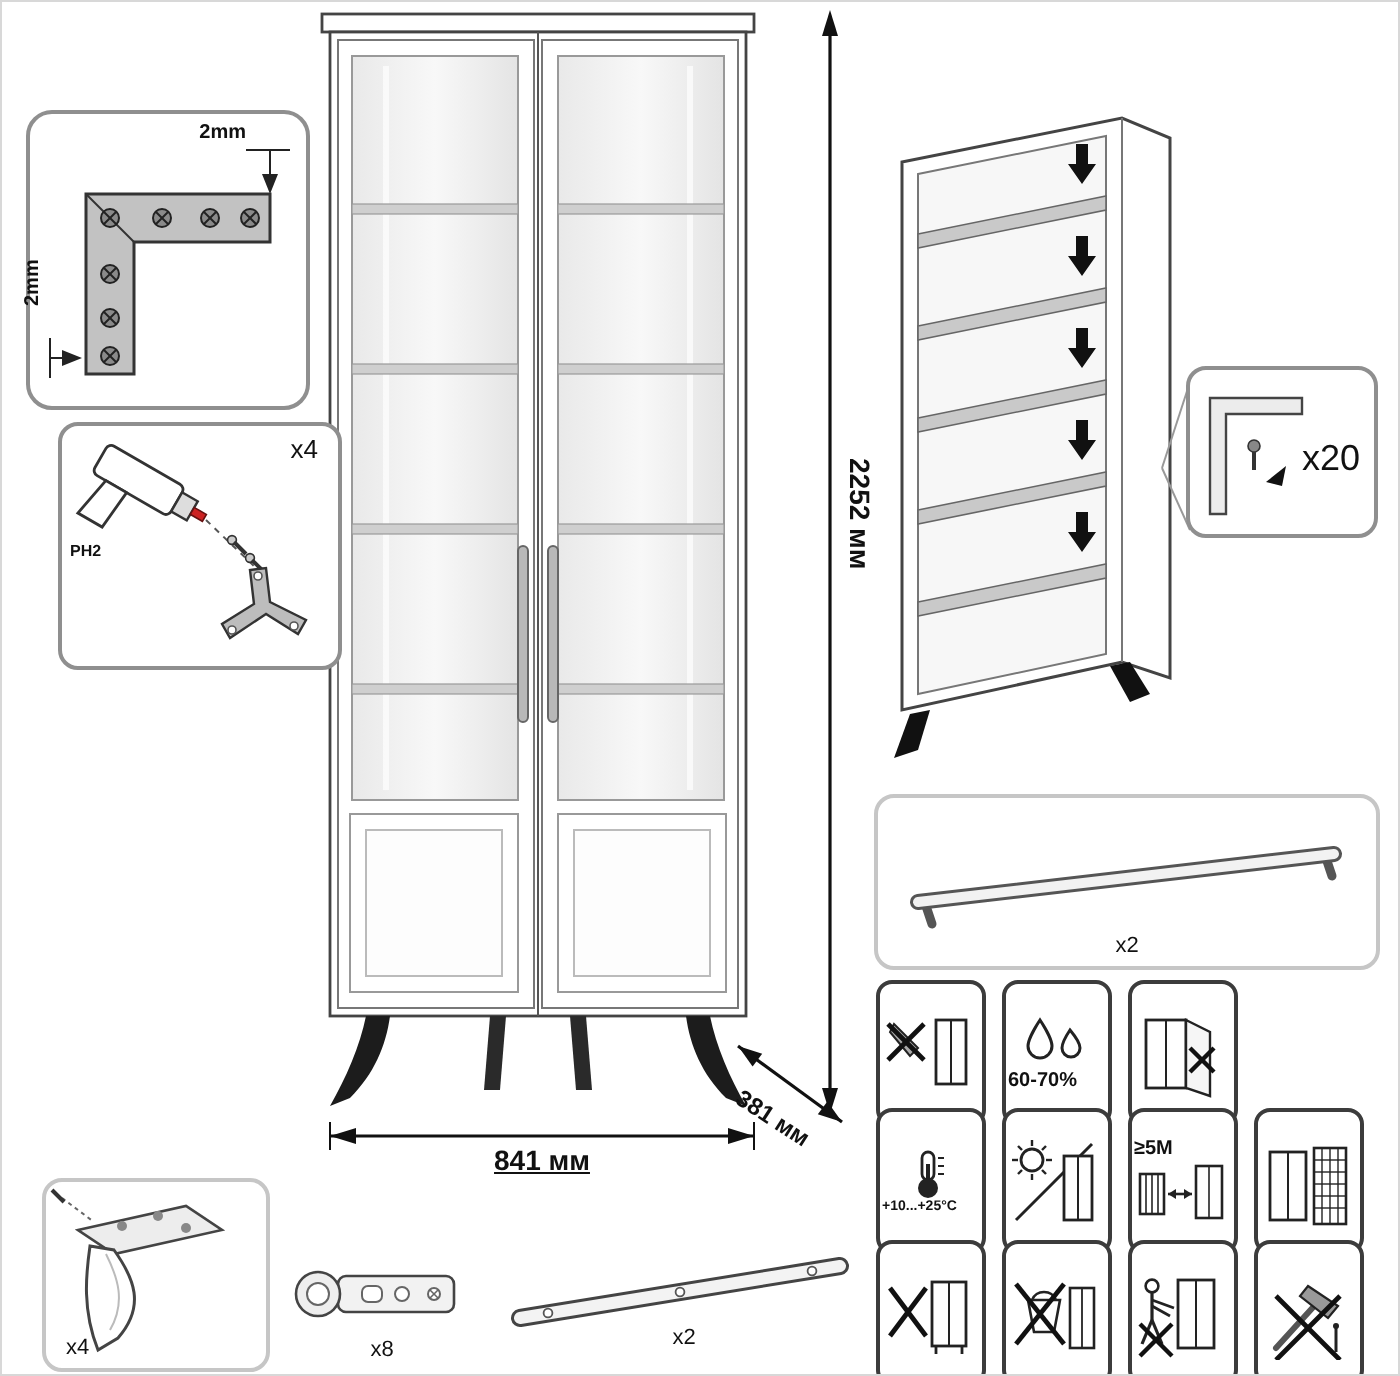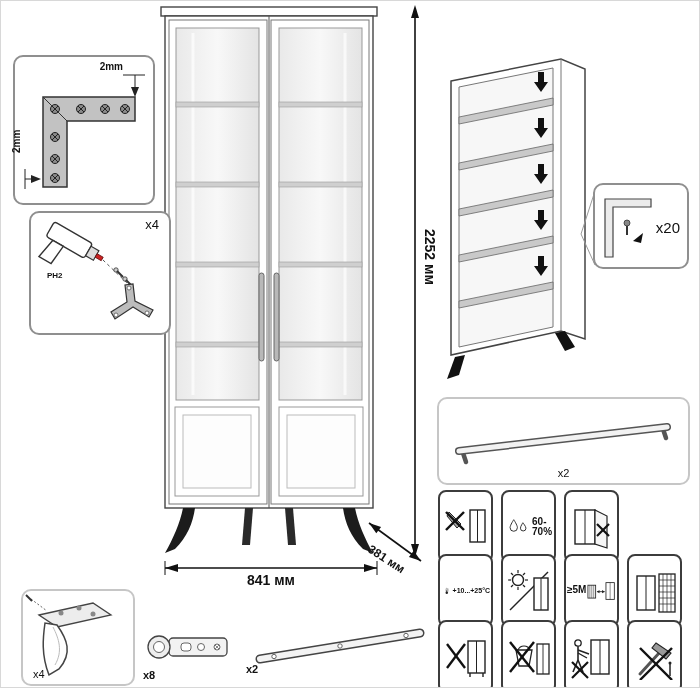--- a/index.html
+++ b/index.html
@@ -6,25 +6,25 @@
   .sheet{position:relative;width:700px;height:688px;background:#fff;border:1px solid #d8d8d8;
          box-sizing:border-box;font-family:"Liberation Sans","DejaVu Sans",sans-serif;color:#111;
          overflow:hidden;}
   .abs{position:absolute;}
   .box{position:absolute;border:2px solid #8f8f8f;border-radius:10px;background:#fff;box-sizing:border-box;}
   .lightbox{position:absolute;border:2px solid #c6c6c6;border-radius:10px;background:#fff;box-sizing:border-box;}
   .lbl{position:absolute;white-space:nowrap;}
   .dimlbl{font-weight:bold;font-size:14px;}
   .rot90{transform:rotate(90deg);transform-origin:0 0;}
   .icell{position:absolute;width:55px;height:73px;border:2.5px solid #3c3c3c;border-radius:8px;
-         background:#fff;box-sizing:border-box;display:flex;flex-direction:row;
-         align-items:center;justify-content:center;padding:1px;}
+         background:#fff;box-sizing:border-box;display:flex;flex-direction:column;
+         align-items:flex-start;justify-content:center;padding:1px;}
   .ictext{font-weight:bold;line-height:1;}
   .qty{font-weight:normal;}
-  .partlbl{position:absolute;font-weight:700;font-size:11px;text-align:left;}
+  .partlbl{position:absolute;font-weight:400;font-size:11px;text-align:center;}
 </style>
 </head>
 <body>
 
 <div class="sheet">
 
   <div class="abs" style="left:148px;top:4px;width:240px;height:560px;">
     <svg width="240" height="560" viewBox="0 0 240 560">
       <defs>
         <linearGradient id="glassGrad" x1="0" y1="0" x2="1" y2="0">
@@ -78,30 +78,30 @@
   </svg>
   <div class="lbl dimlbl rot90" style="left:437px;top:228px;">2252 мм</div>
 
   <svg class="abs" style="left:150px;top:558px;" width="240" height="20">
     <line x1="14" y1="9" x2="226" y2="9" stroke="#111" stroke-width="1.6"></line>
     <polygon points="14,9 27,5 27,13" fill="#111"></polygon>
     <polygon points="226,9 213,5 213,13" fill="#111"></polygon>
     <line x1="14" y1="2" x2="14" y2="16" stroke="#111" stroke-width="1"></line>
     <line x1="226" y1="2" x2="226" y2="16" stroke="#111" stroke-width="1"></line>
   </svg>
-  <div class="lbl dimlbl" style="left:150px;top:571px;width:240px;text-align:center;">841 мм</div>
+  <div class="lbl dimlbl" style="left:150px;top:571px;width:240px;text-align:center;text-decoration:underline;">841 мм</div>
 
   <svg class="abs" style="left:362px;top:512px;" width="72" height="62">
     <line x1="6" y1="10" x2="58" y2="48" stroke="#111" stroke-width="1.6"></line>
     <polygon points="6,10 13.3,20.3 18.1,13.9" fill="#111"></polygon>
     <polygon points="58,48 45.9,44.1 50.7,37.7" fill="#111"></polygon>
   </svg>
   <div class="lbl" style="left:372px;top:541px;font-weight:bold;font-size:12px;transform:rotate(33deg);transform-origin:0 0;">381 мм</div>
 
-  <div class="box" style="left:12px;top:54px;width:142px;height:150px;">
+  <div class="box" style="left:12px;top:54px;width:142px;height:150px;border-radius:13px;">
     <svg width="138" height="146" viewBox="0 0 138 146" style="position:absolute;left:0;top:0;">
       <path d="M28,40 L120,40 L120,64 L52,64 L52,130 L28,130 Z" fill="#c2c2c2" stroke="#333" stroke-width="1.5"></path>
       <line x1="28" y1="40" x2="52" y2="64" stroke="#333" stroke-width="1"></line>
       <g fill="#8a8a8a" stroke="#222" stroke-width="1">
         <circle cx="40" cy="52" r="4.5"></circle>
           <circle cx="66" cy="52" r="4.5"></circle>
           <circle cx="90" cy="52" r="4.5"></circle>
         <circle cx="110" cy="52" r="4.5"></circle>
           <circle cx="40" cy="80" r="4.5"></circle>
           <circle cx="40" cy="102" r="4.5"></circle>
@@ -148,21 +148,21 @@
       <circle cx="85" cy="57" r="2.2" fill="#ccc" stroke="#333" stroke-width="0.8"></circle>
       <line x1="86" y1="58" x2="92" y2="64" stroke="#333" stroke-width="2"></line>
       <circle cx="94" cy="66" r="2.2" fill="#ccc" stroke="#333" stroke-width="0.8"></circle>
       <line x1="95" y1="67" x2="101" y2="73" stroke="#333" stroke-width="2"></line>
       <path d="M102,94 L84,106 L80,99 L96,89 L94,72 L102,71 L104,88 L122,97 L118,104 Z" fill="#bdbdbd" stroke="#333" stroke-width="1.2"></path>
       <circle cx="85" cy="102" r="2" fill="#fff" stroke="#555" stroke-width="0.8"></circle>
       <circle cx="98" cy="75" r="2" fill="#fff" stroke="#555" stroke-width="0.8"></circle>
       <circle cx="116" cy="100" r="2" fill="#fff" stroke="#555" stroke-width="0.8"></circle>
     </svg>
     <div class="lbl qty" style="right:10px;top:4px;font-size:13px;">x4</div>
-    <div class="lbl" style="left:16px;top:58px;font-size:8px;font-weight:bold;">PH2</div>
+    <div class="lbl" style="left:4px;top:58px;font-size:8px;font-weight:bold;">PH2</div>
   </div>
 
   <div class="abs" style="left:428px;top:28px;width:178px;height:352px;">
     <svg width="178" height="352" viewBox="0 0 178 352">
       <path d="M22,52 L132,30 L156,40 L156,310 L132,302 L22,326 Z" fill="#fff" stroke="#444" stroke-width="1.5"></path>
       <path d="M30,58 L124,39 L124,298 L30,318 Z" fill="#f7f7f7" stroke="#777" stroke-width="1"></path>
       <line x1="132" y1="30" x2="132" y2="302" stroke="#777" stroke-width="1"></line>
 
       <polygon points="30,88 124,69 124,76 30,95" fill="#c9c9c9" stroke="#666" stroke-width="0.8"></polygon>
       <polygon points="30,134 124,115 124,122 30,141" fill="#c9c9c9" stroke="#666" stroke-width="0.8"></polygon>
@@ -184,21 +184,21 @@
     </svg>
   </div>
 
   <div class="box" style="left:592px;top:182px;width:96px;height:86px;">
     <svg width="58" height="80" viewBox="0 0 58 80" style="position:absolute;left:2px;top:2px;">
       <path d="M8,12 L54,12 L54,20 L16,20 L16,70 L8,70 Z" fill="#ececec" stroke="#444" stroke-width="1.2"></path>
       <circle cx="30" cy="36" r="3" fill="#888" stroke="#333" stroke-width="0.8"></circle>
       <line x1="30" y1="39" x2="30" y2="48" stroke="#333" stroke-width="2"></line>
       <polygon points="36,54 46,46 44,56" fill="#111"></polygon>
     </svg>
-    <div class="lbl qty" style="right:7px;top:34px;font-size:15px;">x20</div>
+    <div class="lbl qty" style="right:7px;top:34px;font-size:18px;">x20</div>
   </div>
 
   <div class="lightbox" style="left:436px;top:396px;width:253px;height:88px;">
     <svg width="249" height="66" viewBox="0 0 249 66" style="position:absolute;left:0;top:2px;">
       <path d="M24,52 L27,61" stroke="#555" stroke-width="4.5" stroke-linecap="round"></path>
       <path d="M224,28 L227,37" stroke="#555" stroke-width="4.5" stroke-linecap="round"></path>
       <path d="M20,50 L228,26" stroke="#555" stroke-width="8" stroke-linecap="round"></path>
       <path d="M20,50 L228,26" stroke="#f2f2f2" stroke-width="5" stroke-linecap="round"></path>
     </svg>
     <div class="lbl qty" style="left:0;right:0;bottom:4px;font-size:11px;text-align:center;">x2</div>

